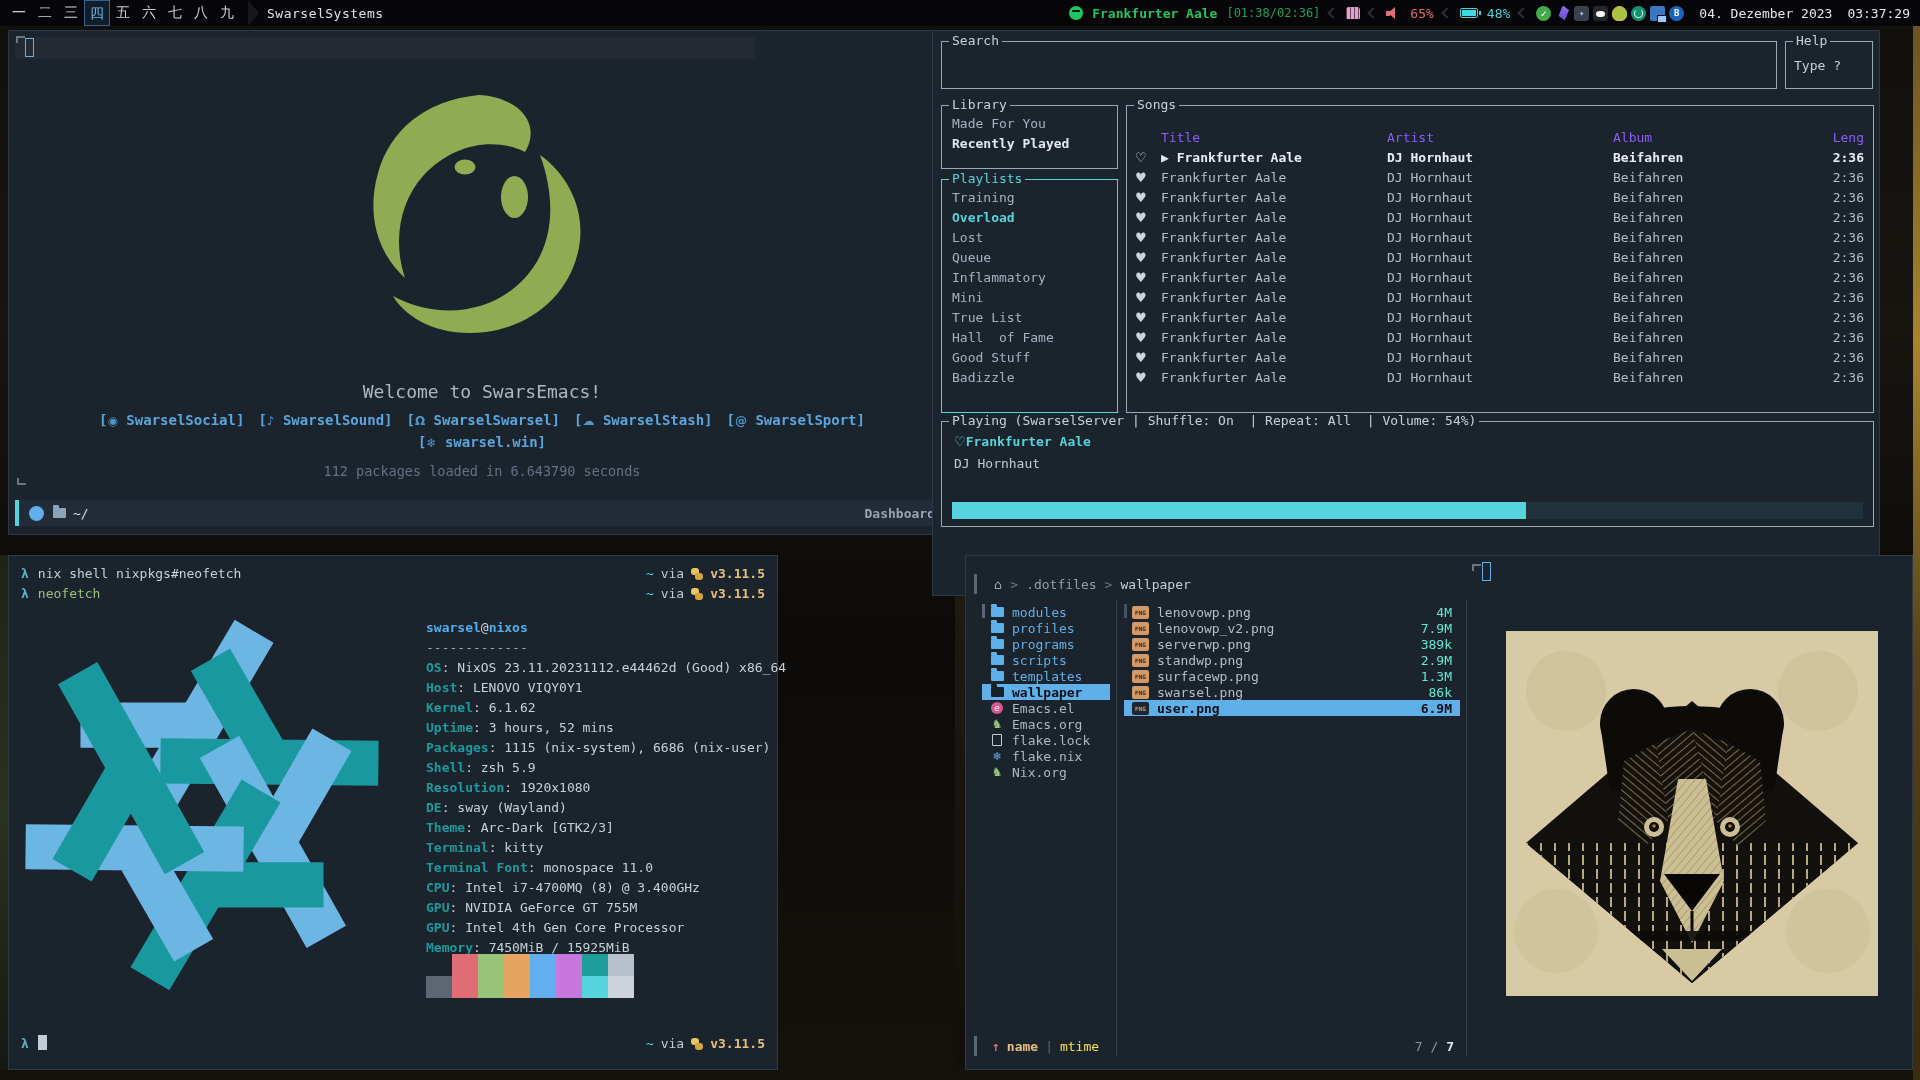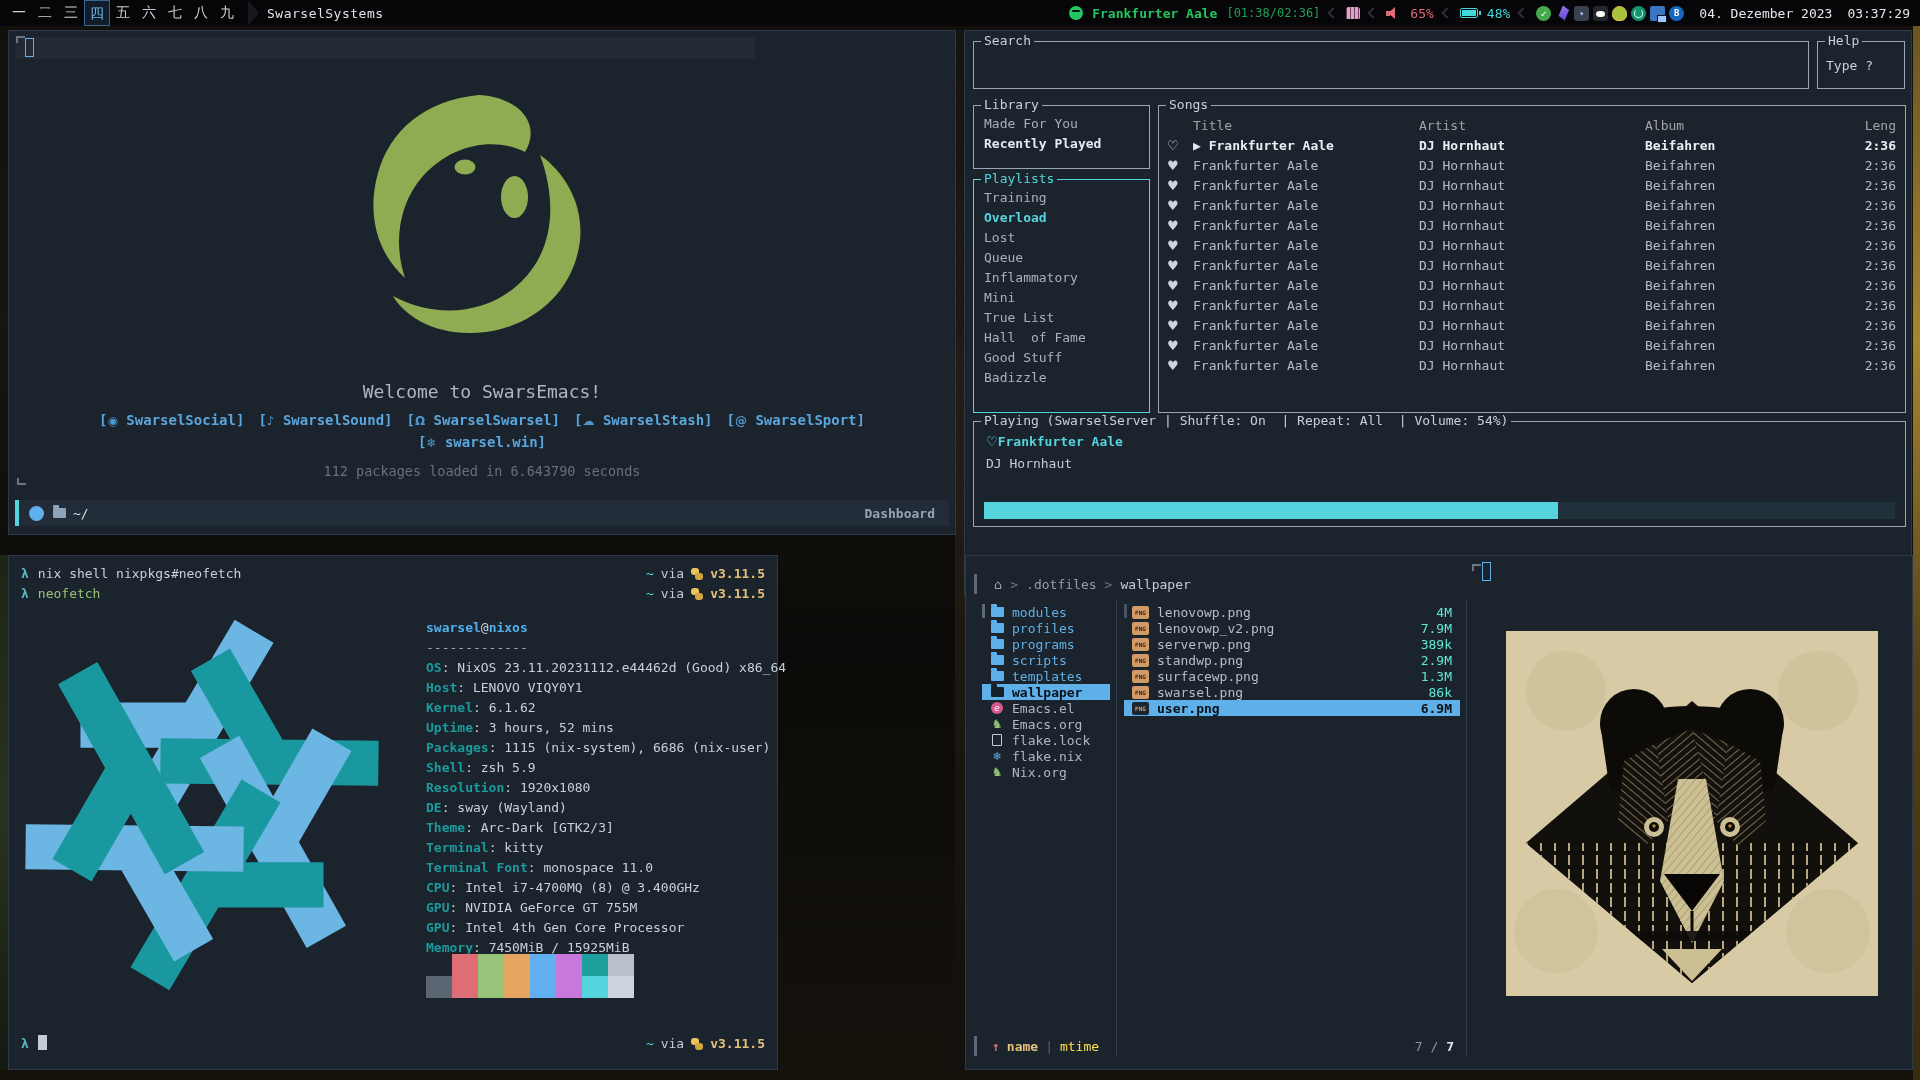--- a/index.html
+++ b/index.html
@@ -88,21 +88,21 @@
   .tui-box{position:absolute;border:1px solid var(--bord)}
   .tui-box>.box-label{position:absolute;top:-9px;left:7px;background:var(--win);padding:0 3px;font-size:13px;color:#c7d1dc;white-space:pre}
   .tui-box.active{border-color:var(--cyan)}
   .tui-box.active>.box-label{color:var(--cyan)}
   .side-list{list-style:none;padding:8px 0 0 10px}
   .side-list li{height:20px;line-height:20px;color:#a7b2be;white-space:pre;cursor:pointer}
   .side-list li.selected{font-weight:bold;color:#e3eaf2}
   .tui-box.active .side-list li.selected{color:var(--cyan)}
   .songrow{display:grid;grid-template-columns:26px 226px 226px 198px 1fr;height:20px;line-height:20px;padding-left:8px;color:#b4bec9}
   .songrow .c-len{text-align:right;padding-right:9px}
-  .songrow.head{color:#a3a3a3;margin-top:10px}
+  .songrow.head{color:#8b5cf6;margin-top:22px}
   .songrow.playing{font-weight:bold;color:#e9eff5}
   .songrow .heart{font-family:"DejaVu Sans",sans-serif;color:#ccd5de}
   .songrow .play-ind{color:#dfe7ee}
   .playing-track{position:absolute;left:12px;top:12px;color:var(--cyan);font-weight:bold}
   .playing-track .heart{font-family:"DejaVu Sans",sans-serif}
   .playing-artist{position:absolute;left:12px;top:34px;color:#c3ccd6}
   .prog-track{position:absolute;left:10px;right:10px;top:80px;height:17px;background:rgba(86,212,221,.08)}
   .prog-fill{height:100%;background:var(--cyan)}
 
   
@@ -275,21 +275,21 @@
 
     <div class="modeline">
       <span class="ml-bar"></span>
       <span class="e-badge"></span>
       <span class="folder-glyph"></span>
       <span class="ml-path">~/</span>
       <span class="ml-right">Dashboard</span>
     </div>
   </div>
 
-  <div class="window" style="left:964px;top:30px;width:948px;height:566px">
+  <div class="window" style="left:932px;top:30px;width:948px;height:566px">
 
     <div class="tui-box" style="left:8px;top:10px;width:836px;height:48px">
       <span class="box-label">Search</span>
       <span></span>
     </div>
     <div class="tui-box" style="left:852px;top:10px;width:88px;height:48px">
       <span class="box-label">Help</span>
       <span class="abs" style="left:8px;top:16px;color:#c7d1dc">Type ?</span>
     </div>
 

